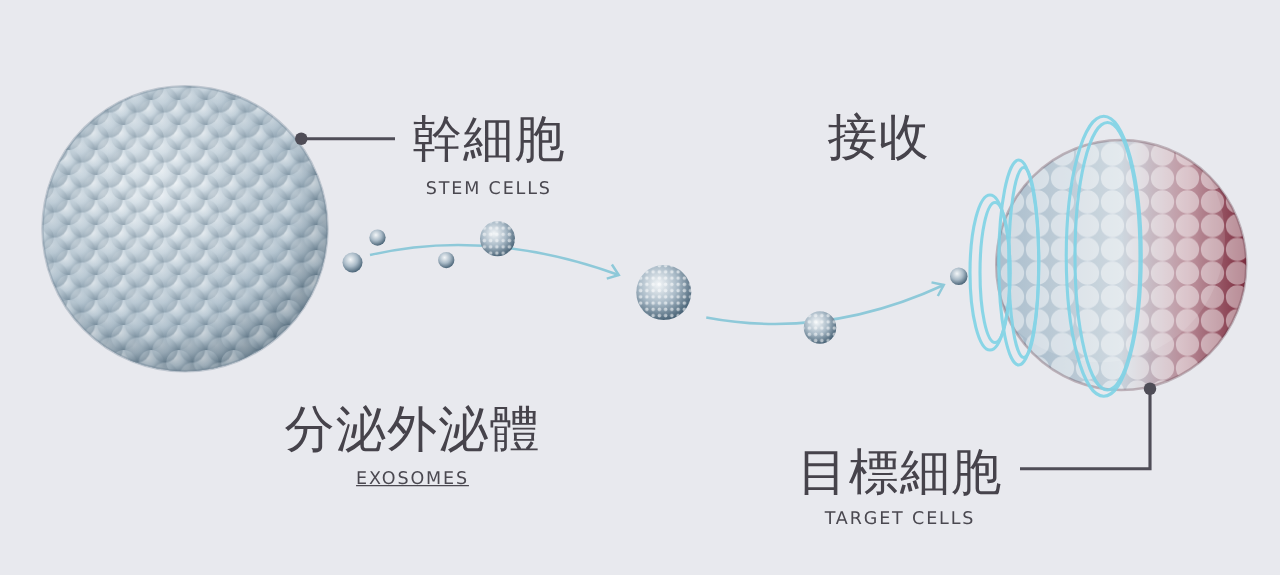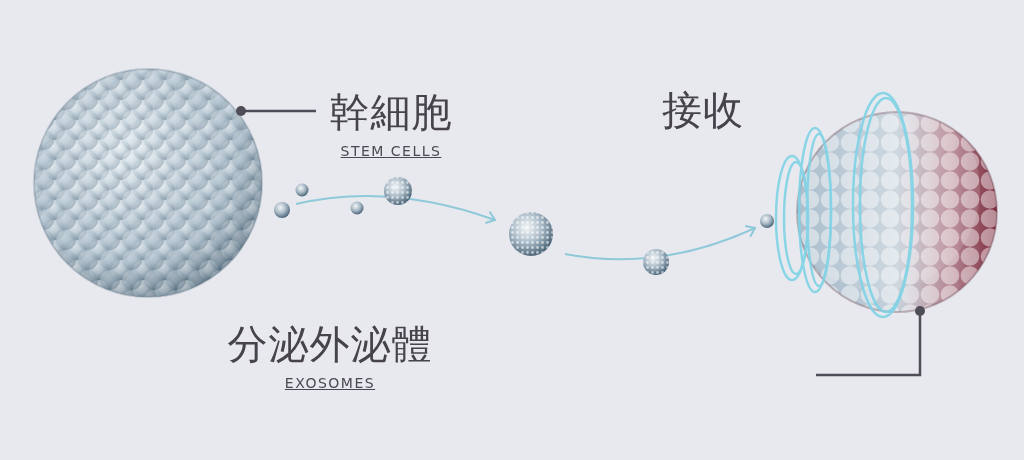--- a/index.html
+++ b/index.html
@@ -131,25 +131,29 @@
   </g>
 
   <g>
     <circle cx="920" cy="311" r="5" fill="#4f4d57"></circle>
     <polyline points="920,311 920,375 816,375" fill="none" stroke="#4f4d57" stroke-width="2.5"></polyline>
   </g>
 </svg>
 
 <div class="label" style="left:316px; top:90px; width:150px;">
   <div class="zh">幹細胞</div>
-  <div class="en" style="margin-top:8px;text-decoration:underline;">STEM CELLS</div>
+  <div class="en" style="margin-top:8px;">STEM CELLS</div>
 </div>
 
 <div class="label" style="left:210px; top:322px; width:240px;">
   <div class="zh">分泌外泌體</div>
   <div class="en" style="margin-top:8px;text-decoration:underline;">EXOSOMES</div>
 </div>
 
 <div class="label" style="left:648px; top:88px; width:110px;">
   <div class="zh">接收</div>
 </div>
 
+<div class="label" style="left:620px; top:356px; width:200px;">
+  <div class="zh">目標細胞</div>
+  <div class="en" style="margin-top:6px;">TARGET CELLS</div>
+</div>
 </div>
 
 </body></html>

